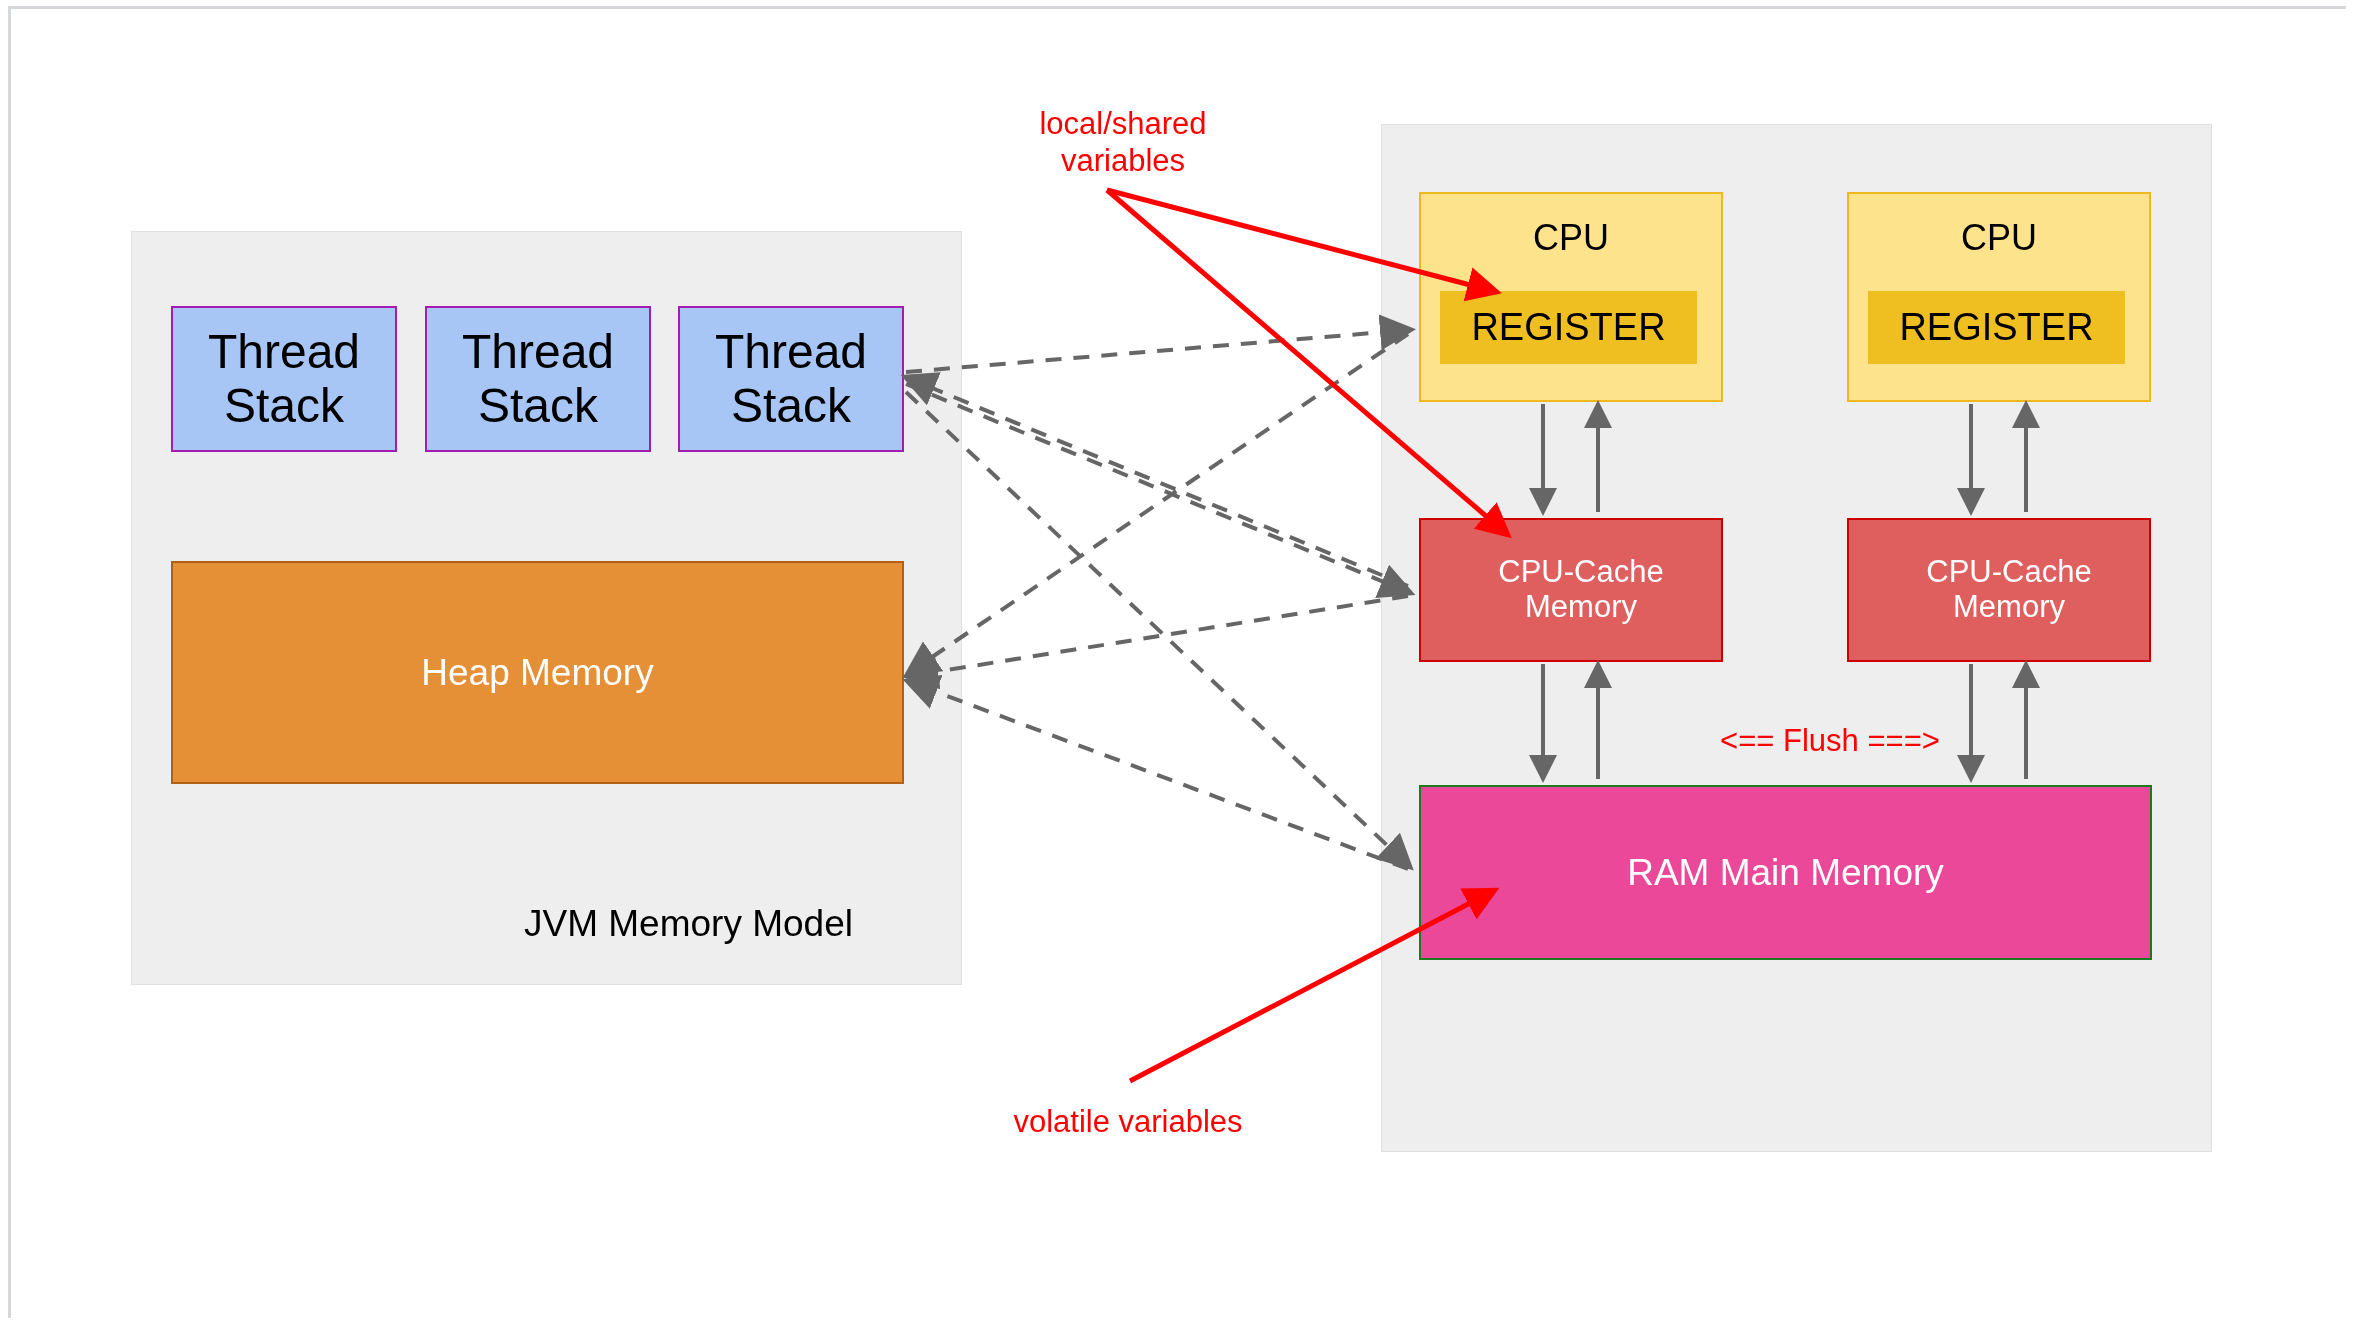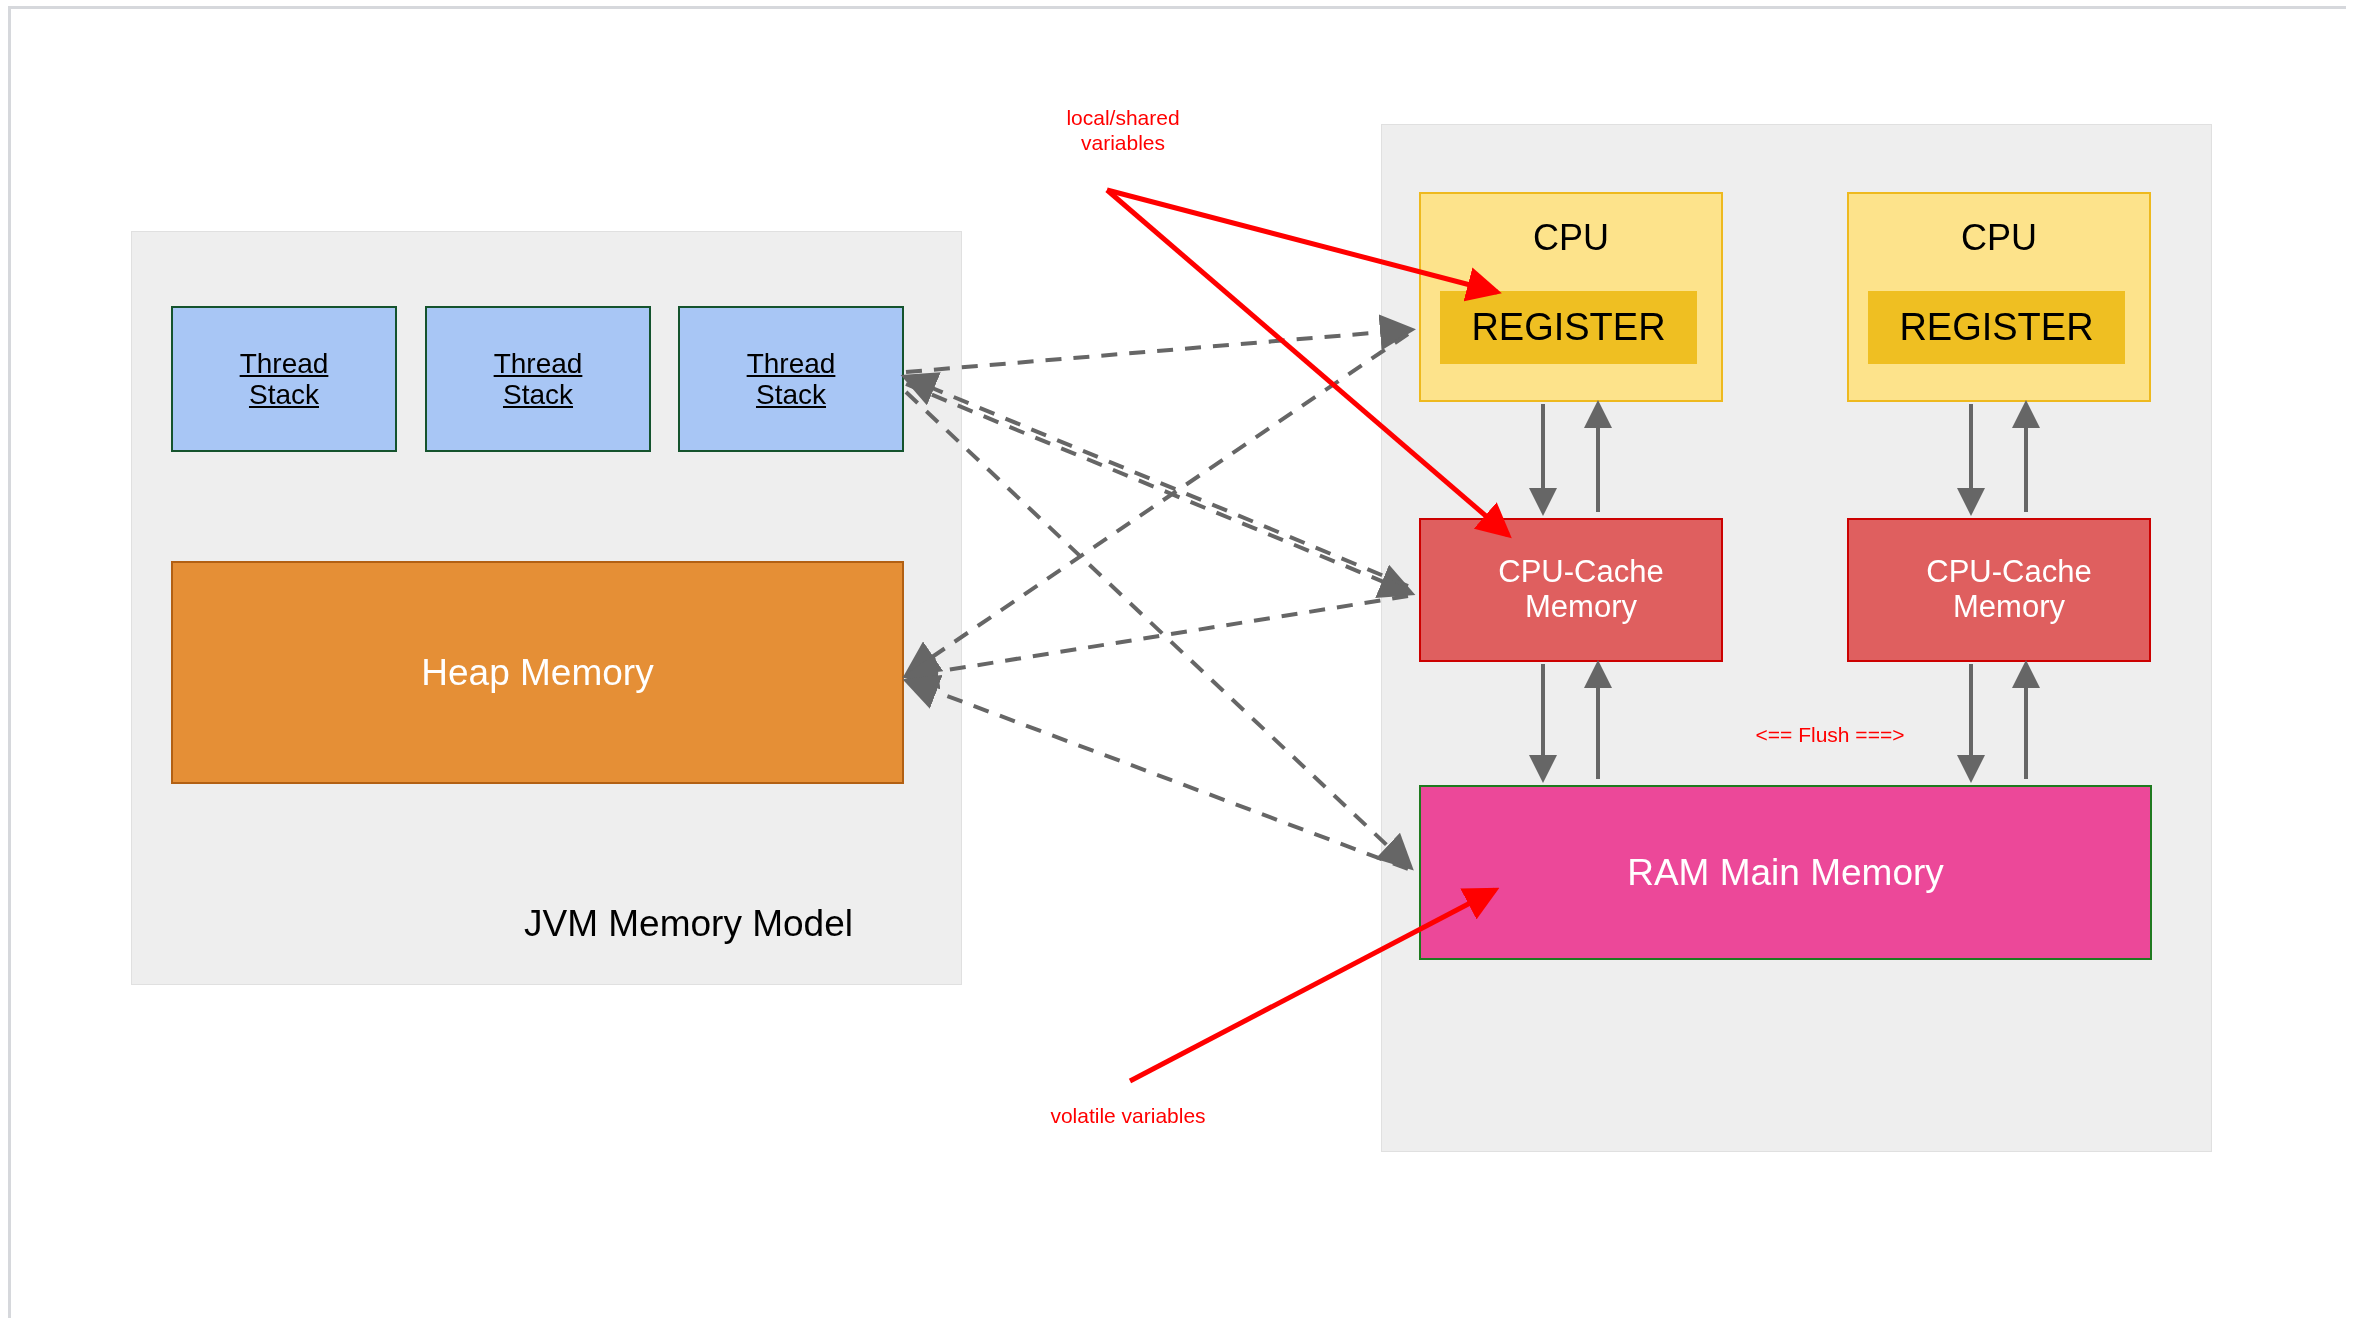--- a/index.html
+++ b/index.html
@@ -45,24 +45,23 @@
     position: absolute;
     box-sizing: border-box;
     display: flex;
     align-items: center;
     justify-content: center;
     text-align: center;
     line-height: 1.12;
   }
   .thread-stack {
     background: #a8c6f5;
-    border: 2px solid #14532d;
-    color: #000000;
-    font-size: 28px;
-    text-decoration: underline;
+    border: 2px solid #a21caf;
+    color: #000000;
+    font-size: 48px;
   }
   .heap {
     background: #e58f36;
     border: 2px solid #b26013;
     color: #ffffff;
     font-size: 37px;
   }
   .cpu {
     background: #fde38b;
     border: 2px solid #eeb91e;
@@ -86,21 +85,21 @@
   }
   .ram {
     background: #ec4899;
     border: 2px solid #1f7a1f;
     color: #ffffff;
     font-size: 37px;
   }
   .annot {
     position: absolute;
     color: #ff0000;
-    font-size: 21px;
+    font-size: 31px;
     white-space: pre;
     text-align: center;
     line-height: 1.2;
   }
   #svg-layer {
     position: absolute;
     left: 0;
     top: 0;
     width: 2354px;
     height: 1324px;

